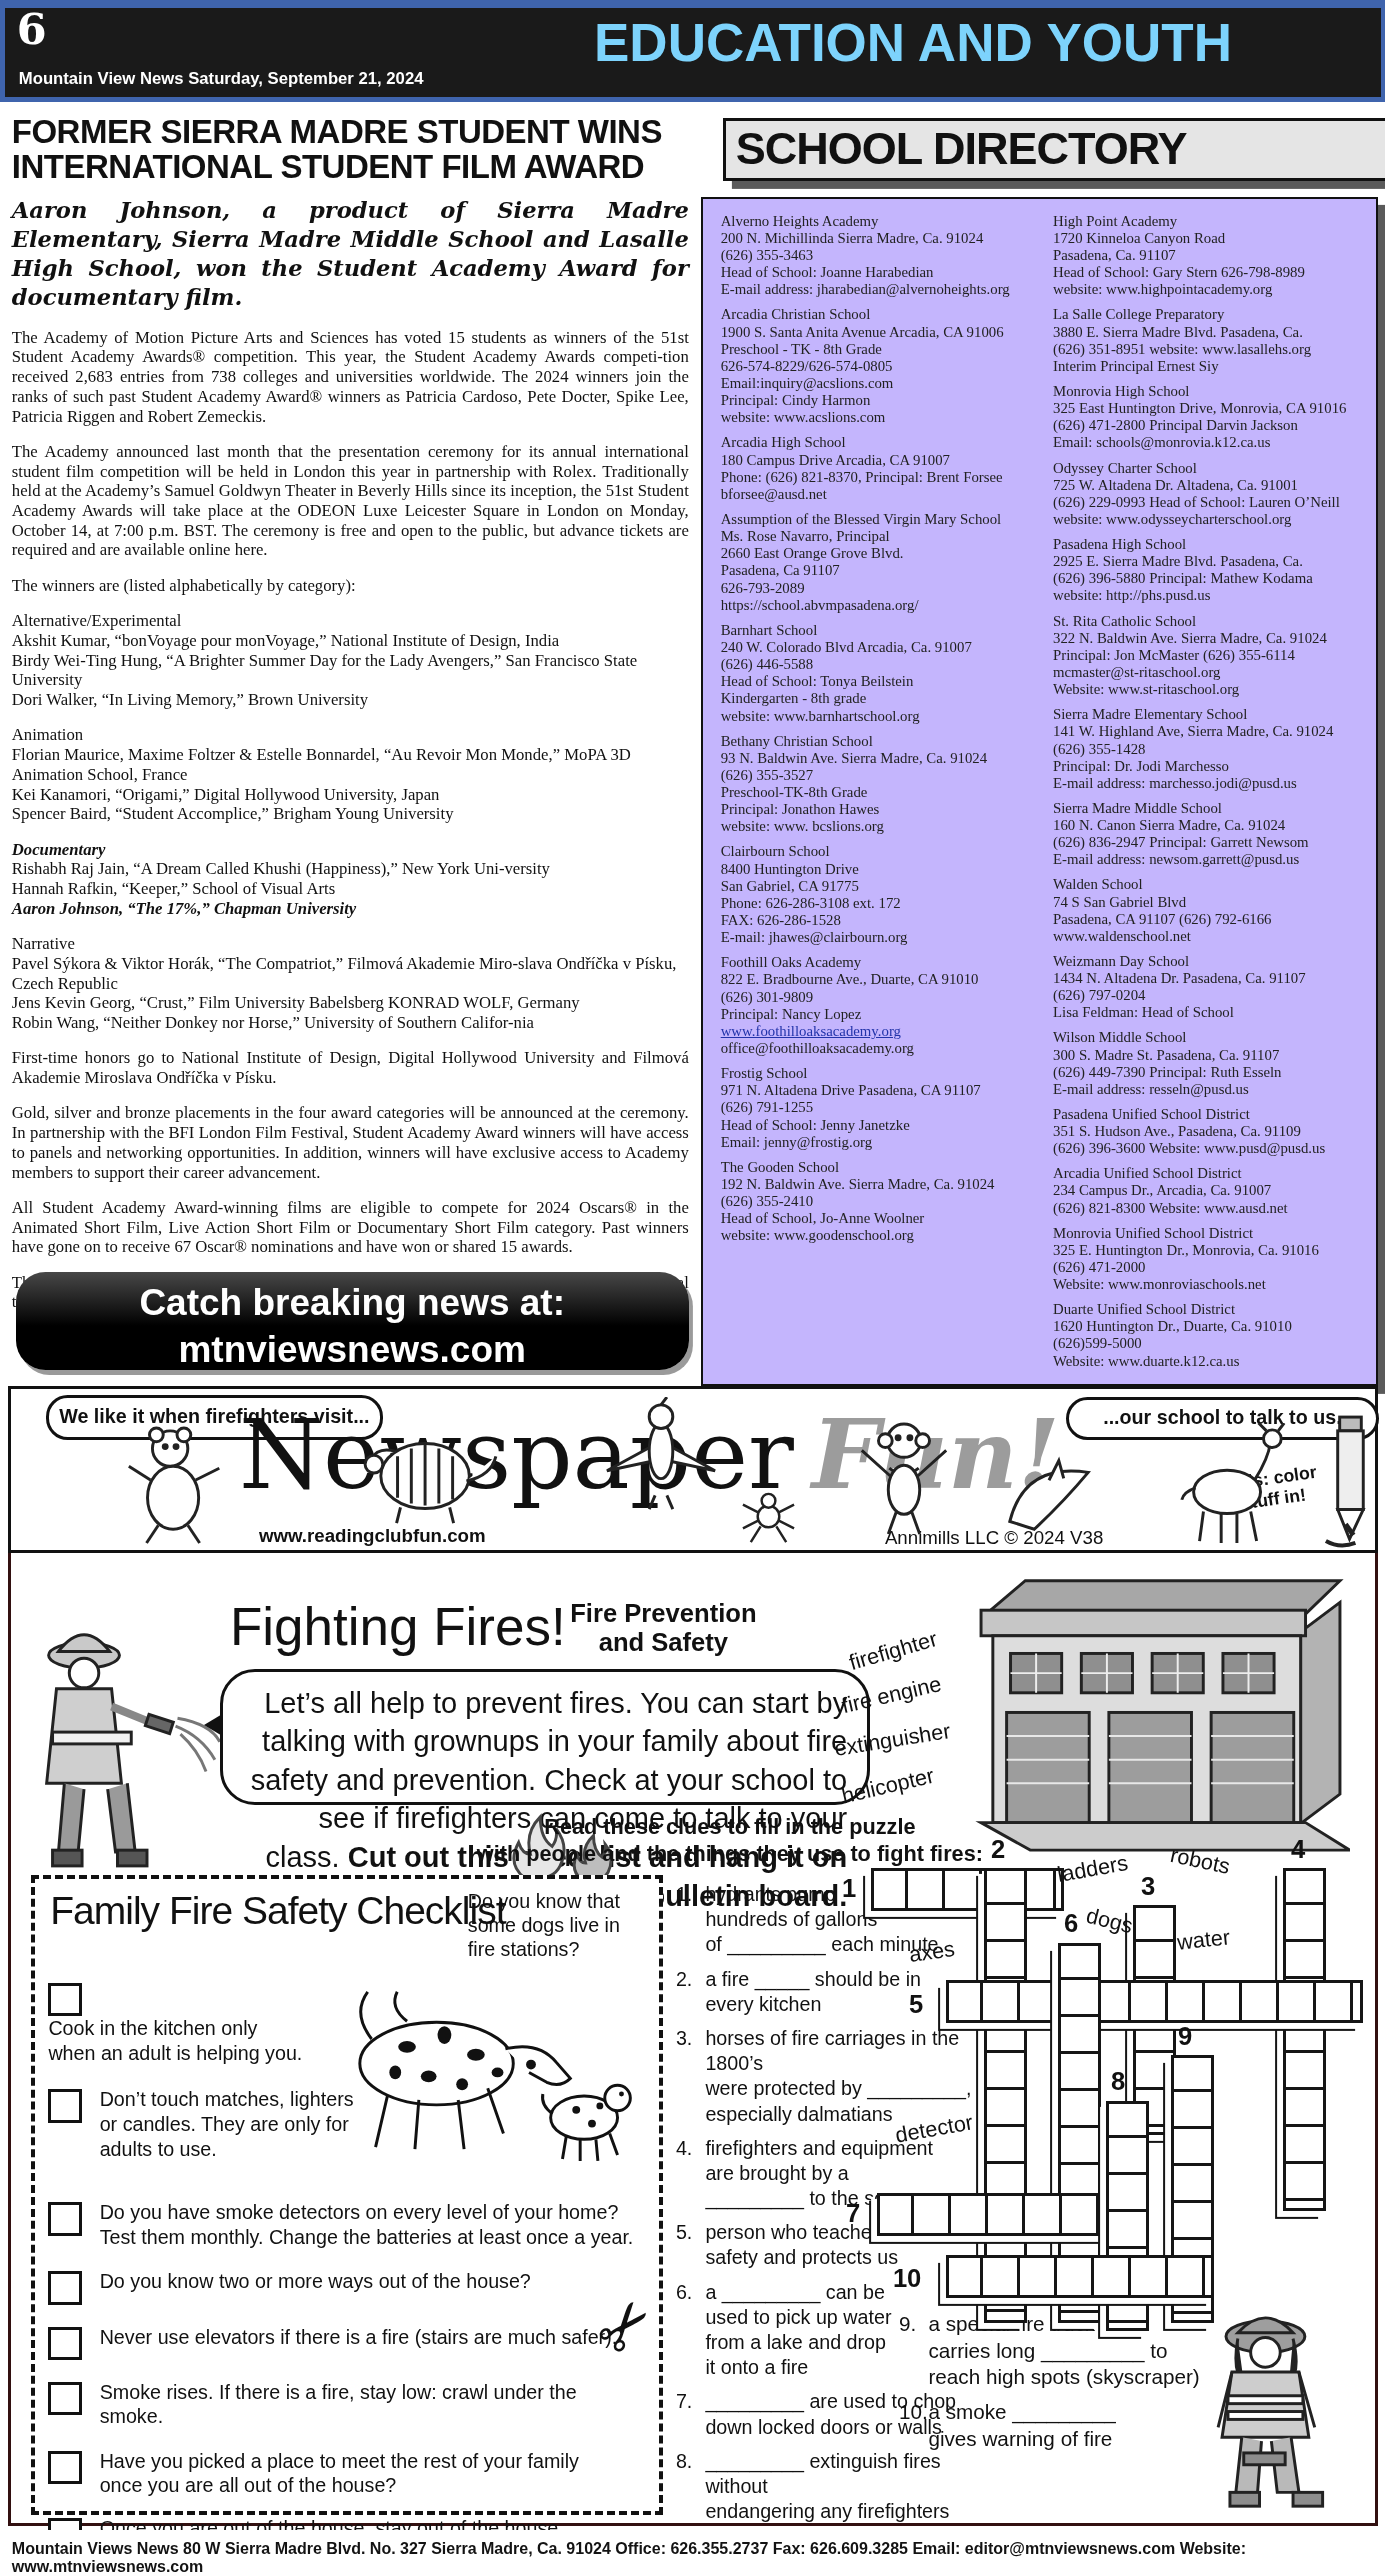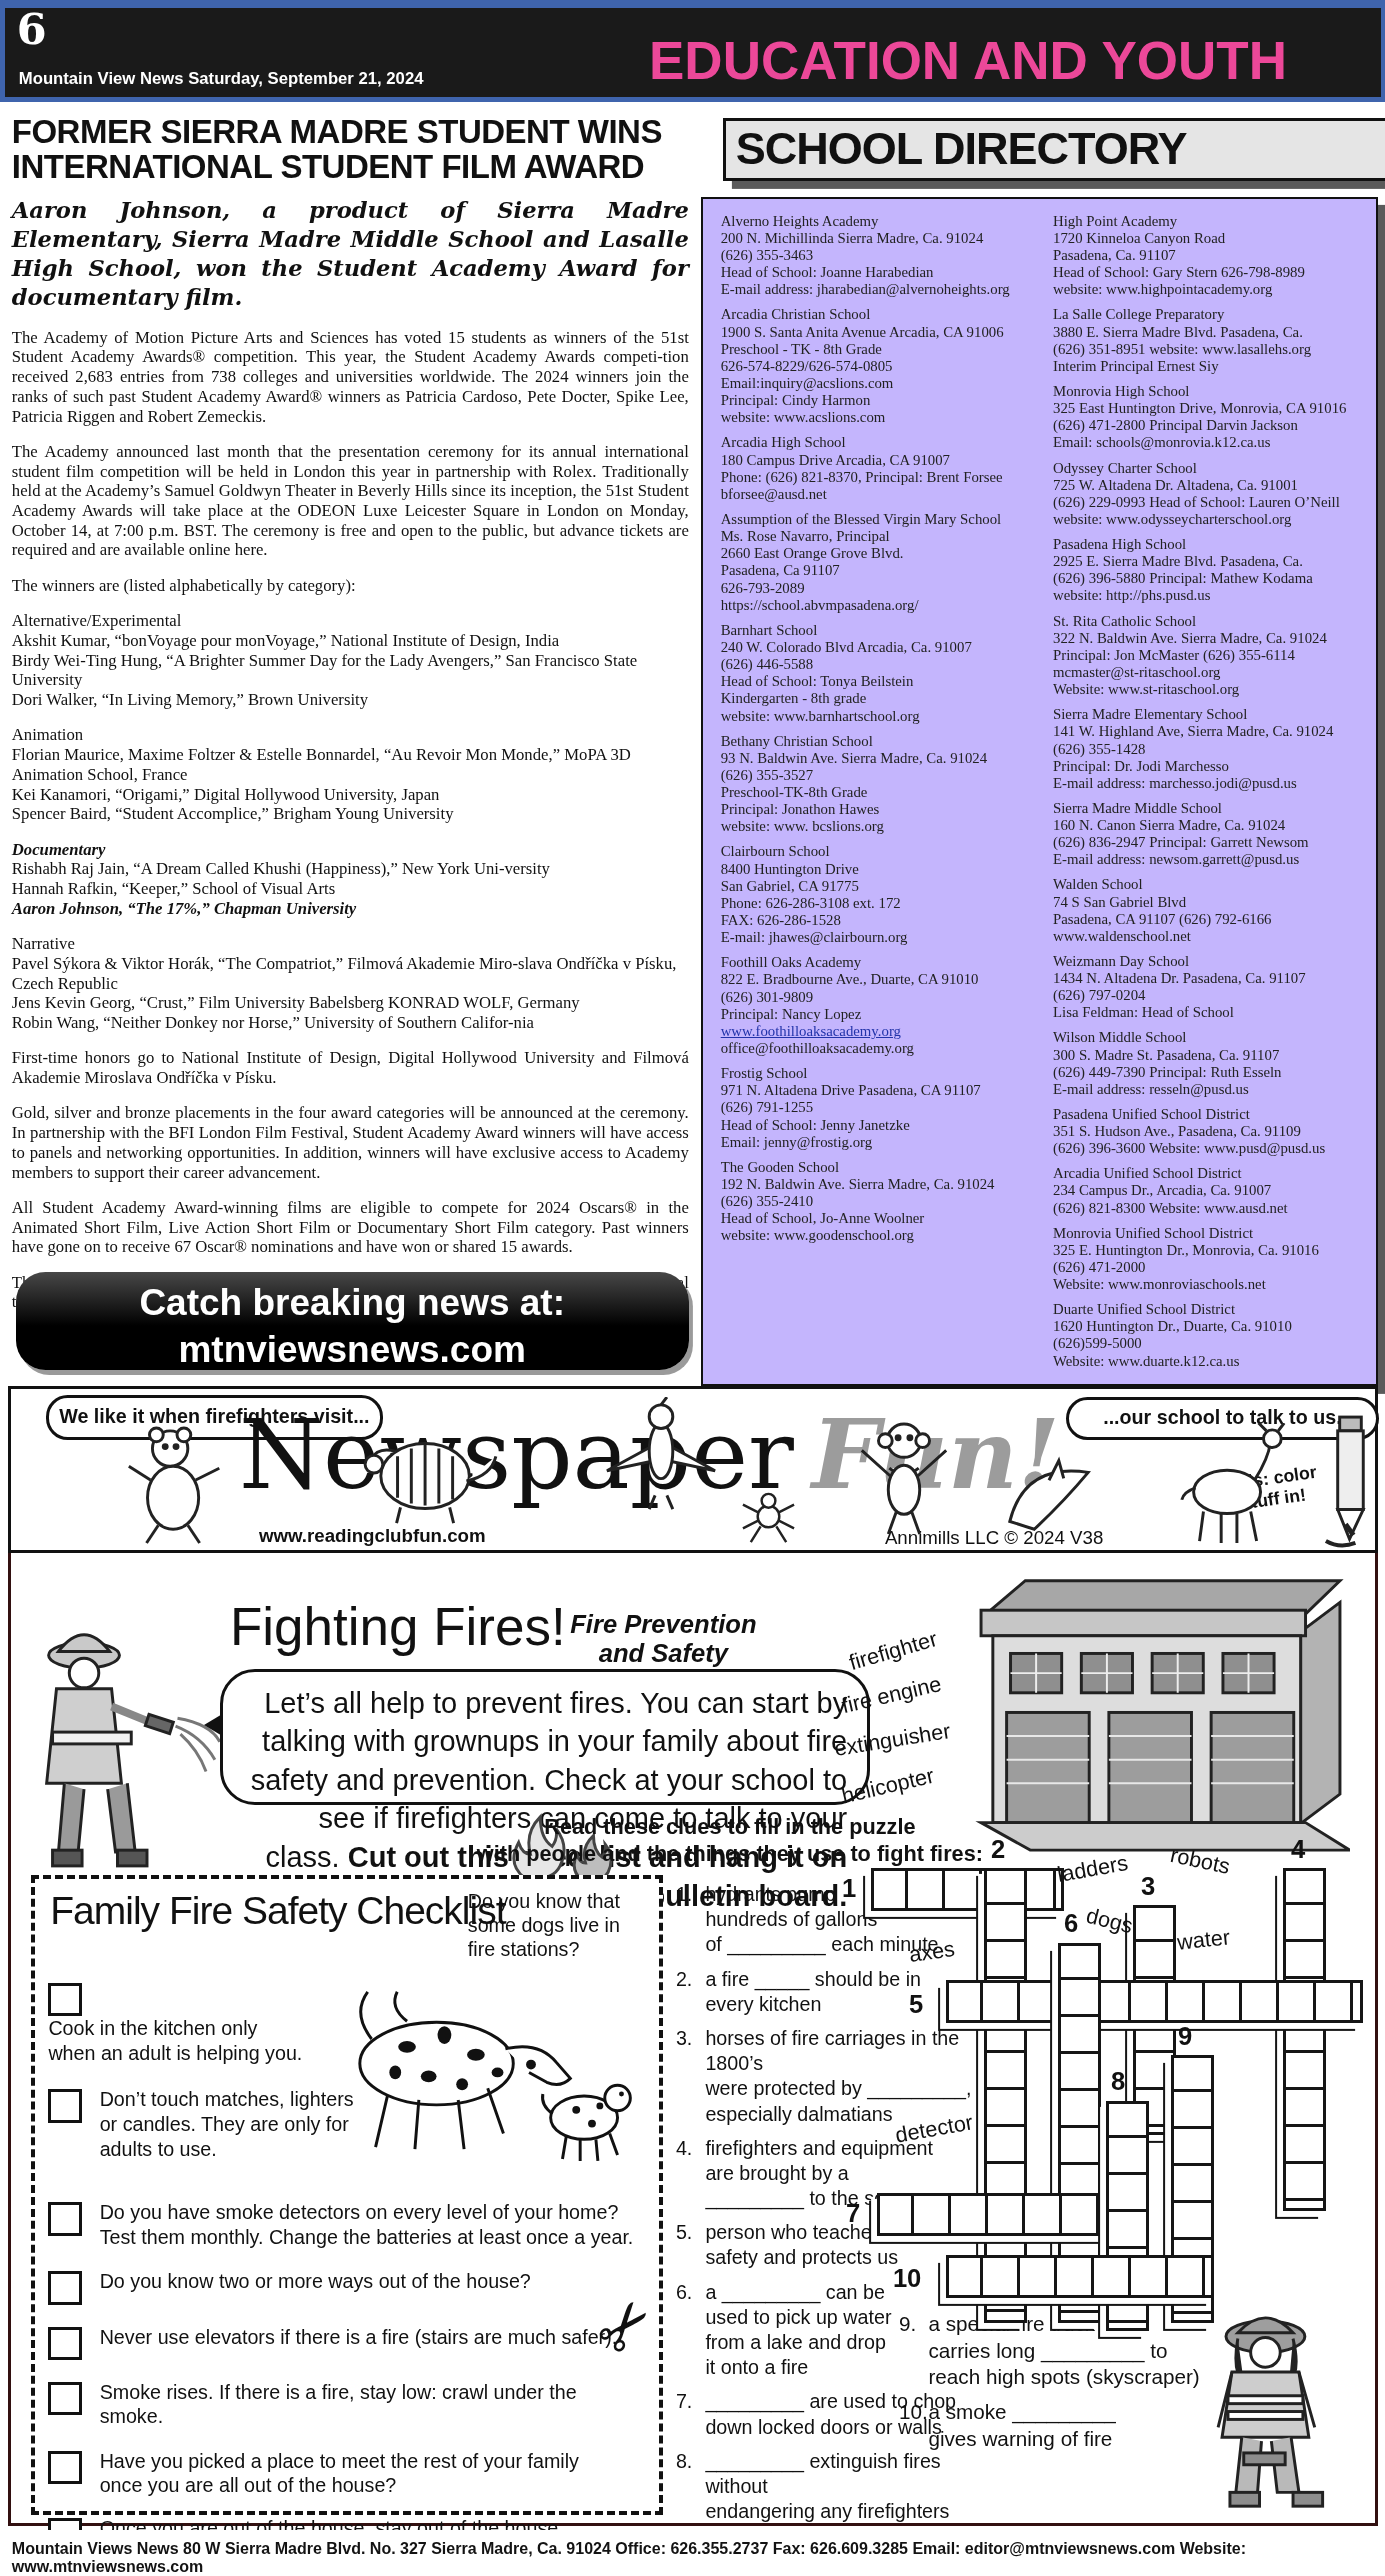--- a/index.html
+++ b/index.html
@@ -5,21 +5,21 @@
   html,body{margin:0;padding:0;background:#888;}
   #page{position:relative;width:1386px;height:2576px;background:#fff;overflow:hidden;
         font-family:"Liberation Sans",sans-serif;color:#111;}
 
   
   #masthead{position:absolute;left:0;top:0;width:1386px;height:102px;background:#1a1a1a;
     border:5.9px solid #3f64ad;border-top-width:8.9px;box-sizing:border-box;}
   .page-num{position:absolute;left:11.8px;top:0px;color:#fff;font-family:"DejaVu Serif",serif;
     font-size:43px;font-weight:bold;line-height:1;}
   .masthead-line{position:absolute;left:13.8px;bottom:7.9px;color:#fff;font-size:16.7px;font-weight:bold;}
-  .section-title{position:absolute;right:39px;top:22px;width:748px;text-align:center;color:#ec4899;
+  .section-title{position:absolute;right:39px;top:4px;width:748px;color:#7dd3fc;
     font-size:53px;font-weight:bold;letter-spacing:0px;}
 
   
   #article{position:absolute;left:11.8px;top:114px;width:677px;}
   #article h1{margin:0 0 11.8px 0;font-size:33px;line-height:1.07;letter-spacing:-0.5px;font-weight:bold;}
   .lead{font-family:"DejaVu Serif",serif;font-style:italic;font-weight:bold;font-size:22.6px;
     line-height:1.28;margin:0 0 13.8px 0;text-align:justify;}
   #article-body{font-family:"Liberation Serif",serif;font-size:16.7px;line-height:1.18;}
   .b-p{margin:15.7px 0 0 0;text-align:justify;}
   .b-cat{margin:15.7px 0 0 0;}
@@ -59,22 +59,22 @@
   #fun-site{position:absolute;left:248px;top:136px;font-size:18.7px;font-weight:bold;}
   #fun-credit{position:absolute;left:874px;top:138px;font-size:18.7px;}
   #kids-note{position:absolute;left:1215px;top:79px;font-size:17.7px;font-weight:bold;
     transform:rotate(-8deg);white-space:pre-line;text-align:center;}
   .critter{position:absolute;}
 
   
   #activity{position:absolute;left:7.9px;top:1553px;width:1370px;height:973px;background:#fff;
     border:3.9px solid #321010;border-top:none;box-sizing:border-box;}
   #ff-title{position:absolute;left:219px;top:43px;font-size:53px;letter-spacing:0;}
-  #ff-sub{position:absolute;left:559px;top:57px;width:187px;text-align:center;font-weight:bold;
-    font-style:italic;font-size:25.6px;line-height:1.15;white-space:pre-line;}
+  #ff-sub{position:absolute;left:559px;top:46px;width:187px;text-align:center;font-weight:bold;
+    font-size:25.6px;line-height:1.15;white-space:pre-line;}
   #intro-bubble{position:absolute;left:209px;top:116px;width:650px;height:136px;border:3.9px solid #111;
     border-radius:35px;box-sizing:border-box;padding:11.8px 19.7px;text-align:right;font-size:29px;
     line-height:1.33;background:#fff;}
   #intro-bubble .b{font-weight:bold;}
   #intro-tail{position:absolute;left:193px;top:157px;width:0;height:0;
     border-top:15.7px solid transparent;border-bottom:15.7px solid transparent;border-right:25.6px solid #111;}
   #clues-heading{position:absolute;left:461px;top:260px;width:516px;text-align:center;
     font-weight:bold;font-size:21.7px;line-height:1.25;white-space:pre-line;}
 
   

